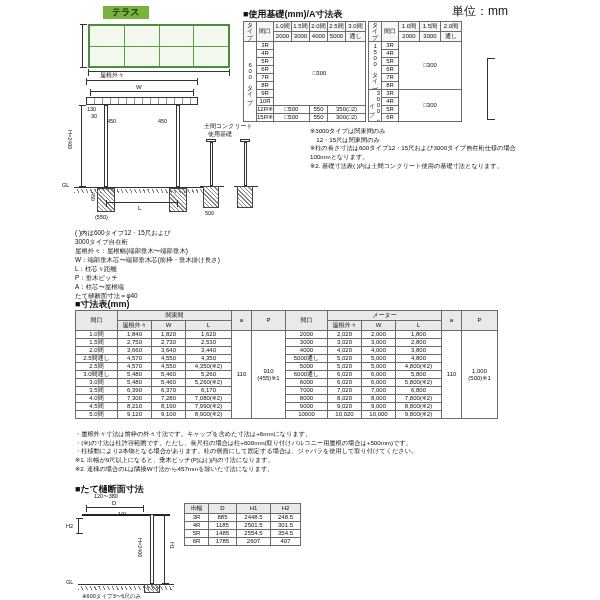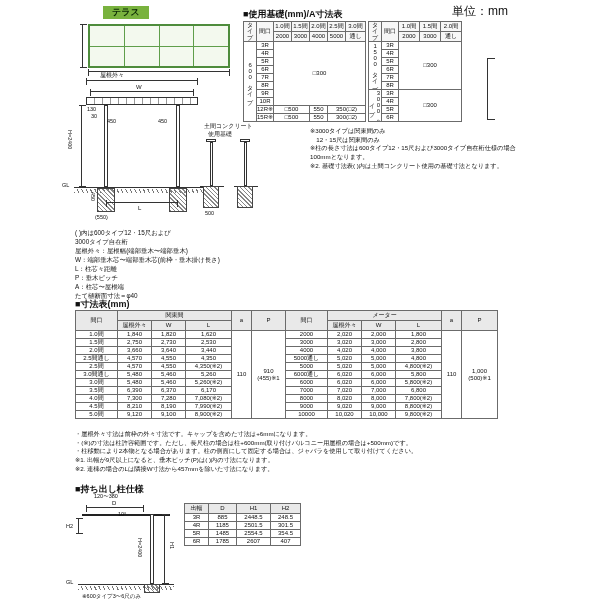--- a/index.html
+++ b/index.html
@@ -433,21 +433,21 @@
     </table>
 
   <div class="notes" style="left:75px;top:430px;width:460px">
       <div>・屋根外々寸法は前枠の外々寸法です。キャップを含めた寸法は+6mmになります。</div>
       <div>・(※)の寸法は柱許容範囲です。ただし、長尺柱の場合は柱+600mm(取り付けバルコニー用屋根の場合は+500mm)です。</div>
       <div>・柱移動により2本物となる場合があります。柱の側面にして固定する場合は、ジャバラを使用して取り付けてください。</div>
       <div>※1. 出幅が9尺以上になると、垂木ピッチ(P)は( )内の寸法になります。</div>
       <div>※2. 連棟の場合のLは隣接W寸法から457mmを除いた寸法になります。</div>
     </div>
 
-  <div class="sec-title" style="left:75px;top:485px">■持ち出し柱仕様</div>
+  <div class="sec-title" style="left:75px;top:485px">■たて樋断面寸法</div>
 
   <div class="lbl" style="left:94px;top:494px">120〜380</div>
   <div class="dim-h" style="left:86px;top:507px;width:58px"></div>
   <div class="lbl lbl6" style="left:112px;top:500px">D</div>
   <div class="slant" style="left:82px;top:514px;width:88px"></div>
   <div class="lbl" style="left:118px;top:512px">10°</div>
 
   <div class="post" style="left:150px;top:514px;width:4px;height:70px"></div>
   <div class="lbl vlbl" style="left:136px;top:538px">H=2400</div>
 

